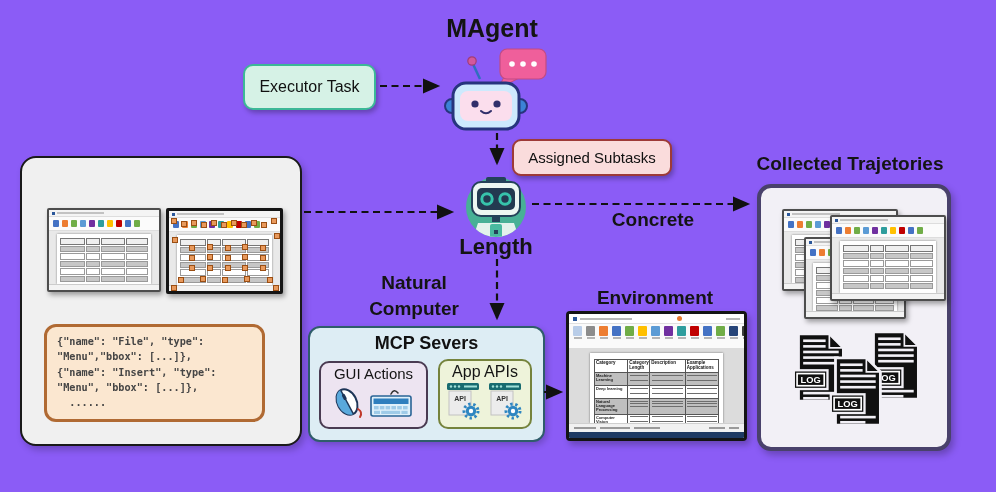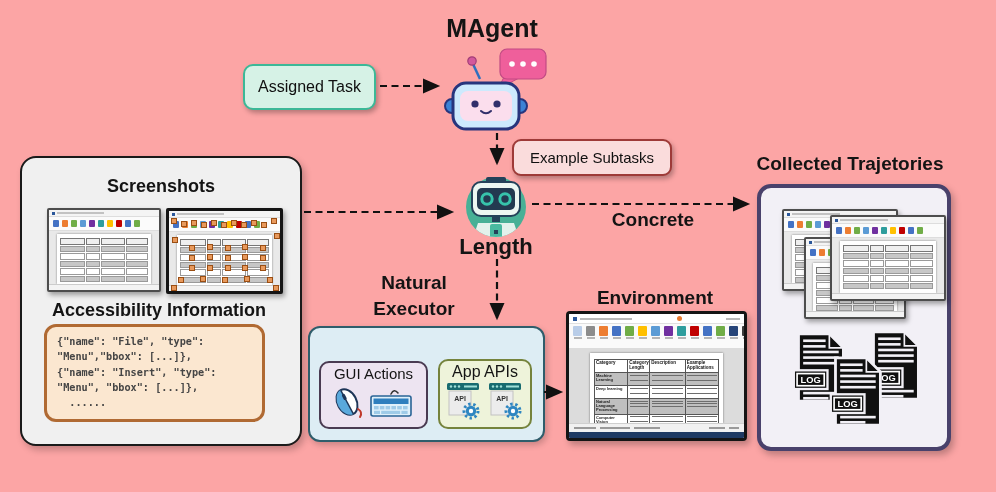--- a/index.html
+++ b/index.html
@@ -1,16 +1,16 @@
 <!DOCTYPE html>
 <html><head>
 <meta charset="utf-8">
 <style>
   html,body{margin:0;padding:0;background:#fff;}
-  .canvas{position:relative;width:996px;height:492px;background:#fca5a5;
+  .canvas{position:relative;width:996px;height:492px;background:#8b5cf6;
           font-family:"Liberation Sans",sans-serif;color:#111;overflow:hidden;}
 
   
   .abs{position:absolute;}
   .lbl{position:absolute;transform:translateX(-50%);font-weight:700;color:#141414;white-space:nowrap;}
 
   
   svg.arrows{position:absolute;left:0;top:0;z-index:6;pointer-events:none;}
   .dash{stroke:#111;stroke-width:2.2;stroke-dasharray:7 4.5;fill:none;}
 
@@ -106,29 +106,29 @@
     <line class="dash" x1="304" y1="212" x2="452" y2="212" marker-end="url(#ah)"></line>
     <line class="dash" x1="532" y1="204" x2="748" y2="204" marker-end="url(#ah)"></line>
     <line class="dash" x1="497" y1="259" x2="497" y2="318" marker-end="url(#ah)"></line>
     <line class="dash" x1="544" y1="392" x2="561" y2="392" marker-end="url(#ah)"></line>
   </svg>
 
   <div class="lbl" style="left:492px;top:14px;font-size:25px;">MAgent</div>
   <div class="lbl" style="left:496px;top:234px;font-size:22px;">Length</div>
   <div class="lbl" style="left:653px;top:209px;font-size:19px;">Concrete</div>
   <div class="lbl" style="left:414px;top:272px;font-size:19px;">Natural</div>
-  <div class="lbl" style="left:414px;top:298px;font-size:19px;">Executor</div>
+  <div class="lbl" style="left:414px;top:298px;font-size:19px;">Computer</div>
   <div class="lbl" style="left:655px;top:287px;font-size:19px;">Environment</div>
   <div class="lbl" style="left:850px;top:153px;font-size:19px;">Collected Trajetories</div>
 
   <div class="pill task">
-    <span>Assigned Task</span>
+    <span>Executor Task</span>
   </div>
   <div class="pill subtask">
-    <span>Example Subtasks</span>
+    <span>Assigned Subtasks</span>
   </div>
 
   <svg class="agent-svg" style="left:443px;top:47px;" width="110" height="88" viewBox="0 0 110 88">
     <g>
       <polygon points="62,28 55,42 76,31" fill="#ef5f9b" stroke="#c14b84" stroke-width="1"></polygon>
       <rect x="57" y="2" width="46" height="30" rx="7" fill="#ef5f9b" stroke="#c14b84" stroke-width="1.2"></rect>
       <circle cx="69" cy="17" r="2.8" fill="#fff"></circle>
         <circle cx="80" cy="17" r="2.8" fill="#fff"></circle>
         <circle cx="91" cy="17" r="2.8" fill="#fff"></circle>
     </g>
@@ -157,21 +157,20 @@
       <rect x="30" y="55" width="4" height="4" fill="#24425a"></rect>
     </g>
     <rect x="22" y="2" width="20" height="7" rx="2" fill="#24425a"></rect>
     <rect x="8" y="7" width="48" height="34" rx="9" fill="#ecf7f2" stroke="#24425a" stroke-width="2"></rect>
     <rect x="13" y="13" width="38" height="22" rx="5" fill="#233a50"></rect>
     <circle cx="23" cy="24" r="5.2" fill="#233a50" stroke="#37c3ab" stroke-width="3"></circle>
     <circle cx="41" cy="24" r="5.2" fill="#233a50" stroke="#37c3ab" stroke-width="3"></circle>
   </svg>
 
   <div class="abs perception">
-    <div class="lbl" style="left:139px;top:18px;font-size:18px;">Screenshots</div>
     <div class="mw" style="left:25px;top:50px;width:110px;height:80px;">
         <div class="mw-title">
           <span class="mw-dot"></span>
           <span class="mw-tline"></span>
         </div>
         <div class="mw-ribbon">
           <i style="background:#4472c4"></i>
           <i style="background:#ed7d31"></i>
           <i style="background:#70ad47"></i>
           <i style="background:#5b9bd5"></i>
@@ -311,31 +310,31 @@
         <i class="som-mark" style="left: 66%; top: 68%;"></i>
         <i class="som-mark" style="left: 82%; top: 67%;"></i>
         <i class="som-mark" style="left: 8%; top: 82%;"></i>
         <i class="som-mark" style="left: 28%; top: 81%;"></i>
         <i class="som-mark" style="left: 48%; top: 82%;"></i>
         <i class="som-mark" style="left: 68%; top: 81%;"></i>
         <i class="som-mark" style="left: 88%; top: 82%;"></i>
         <i class="som-mark" style="left: 2%; top: 93%;"></i>
         <i class="som-mark" style="left: 94%; top: 93%;"></i>
       </div>
-    <div class="lbl" style="left:137px;top:142px;font-size:18px;">Accessibility Information</div>
     <div class="codebox">
       <pre>{"name": "File", "type":
 "Menu","bbox": [...]},
 {"name": "Insert", "type":
 "Menu", "bbox": [...]},
   ......</pre>
     </div>
   </div>
 
   <div class="abs mcp">
+    <div class="mcp-title">MCP Severs</div>
     <div class="subbox gui">
       <span class="sb-label">GUI Actions</span>
       <svg width="86" height="40" viewBox="0 0 86 40">
         <g transform="rotate(-28 16 20)">
           <ellipse cx="16" cy="20" rx="9.5" ry="13.5" fill="#fff" stroke="#1d3557" stroke-width="2"></ellipse>
           <path d="M16,6.5 a9.5,13.5 0 0 0 0,27 Z" fill="#5aa9dc"></path>
           <line x1="16" y1="6.5" x2="16" y2="33.5" stroke="#1d3557" stroke-width="1.4"></line>
           <rect x="14.4" y="11" width="3.2" height="6.5" rx="1.6" fill="#1d3557"></rect>
         </g>
         <path d="M27,27 q5,3 2,8" stroke="#c0392b" stroke-width="2" fill="none" stroke-linecap="round"></path>

